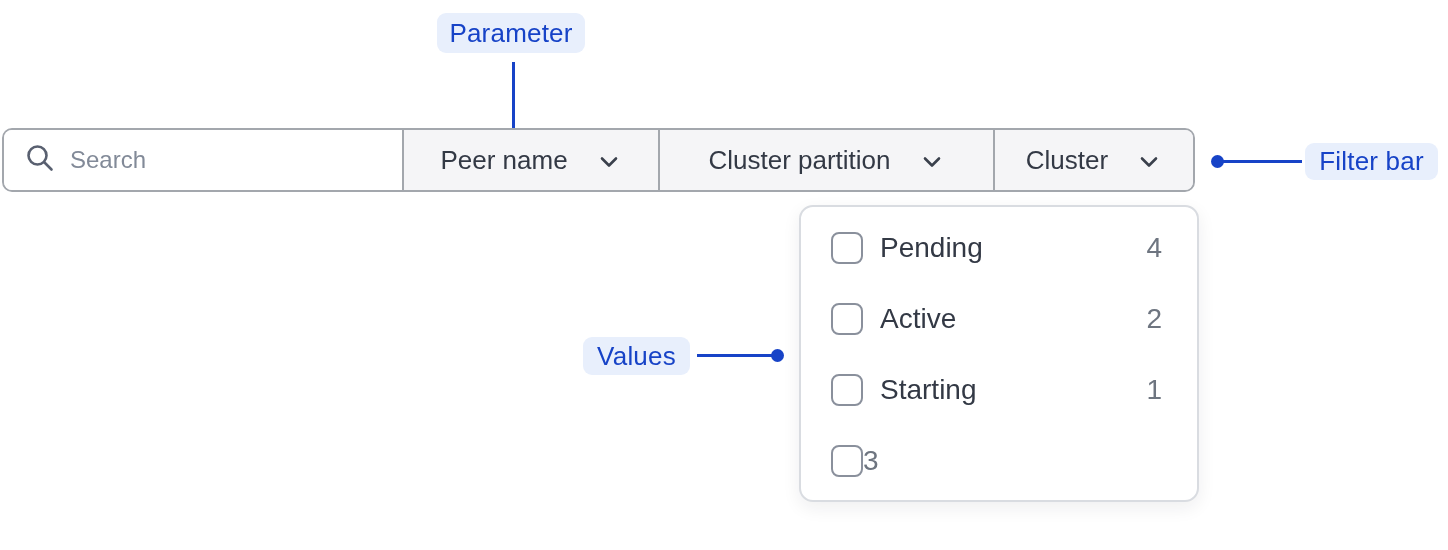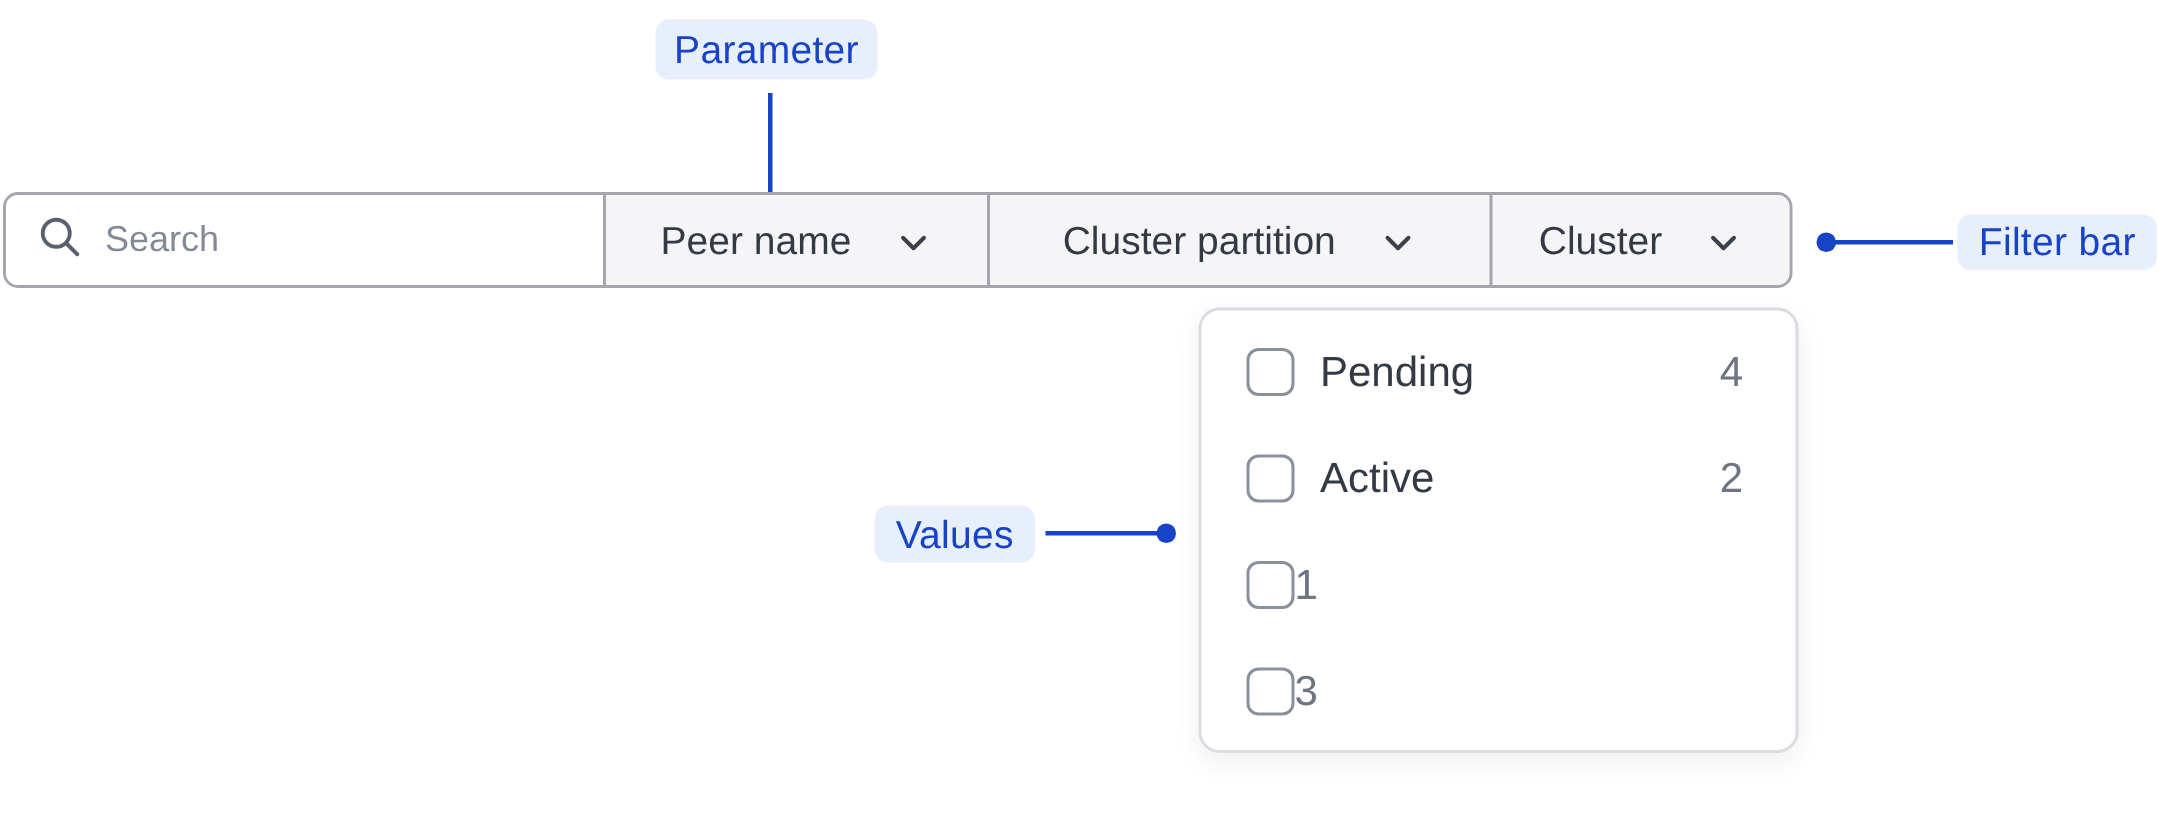--- a/index.html
+++ b/index.html
@@ -228,20 +228,21 @@
     </div>
 
     <div class="option-row">
       <span class="checkbox"></span>
       <span class="option-label">Active</span>
       <span class="option-count">2</span>
     </div>
 
     <div class="option-row">
       <span class="checkbox"></span>
+      <span class="option-label">Starting</span>
       <span class="option-count">1</span>
     </div>
 
     <div class="option-row">
       <span class="checkbox"></span>
       <span class="option-count">3</span>
     </div>
 
   </div>
 

